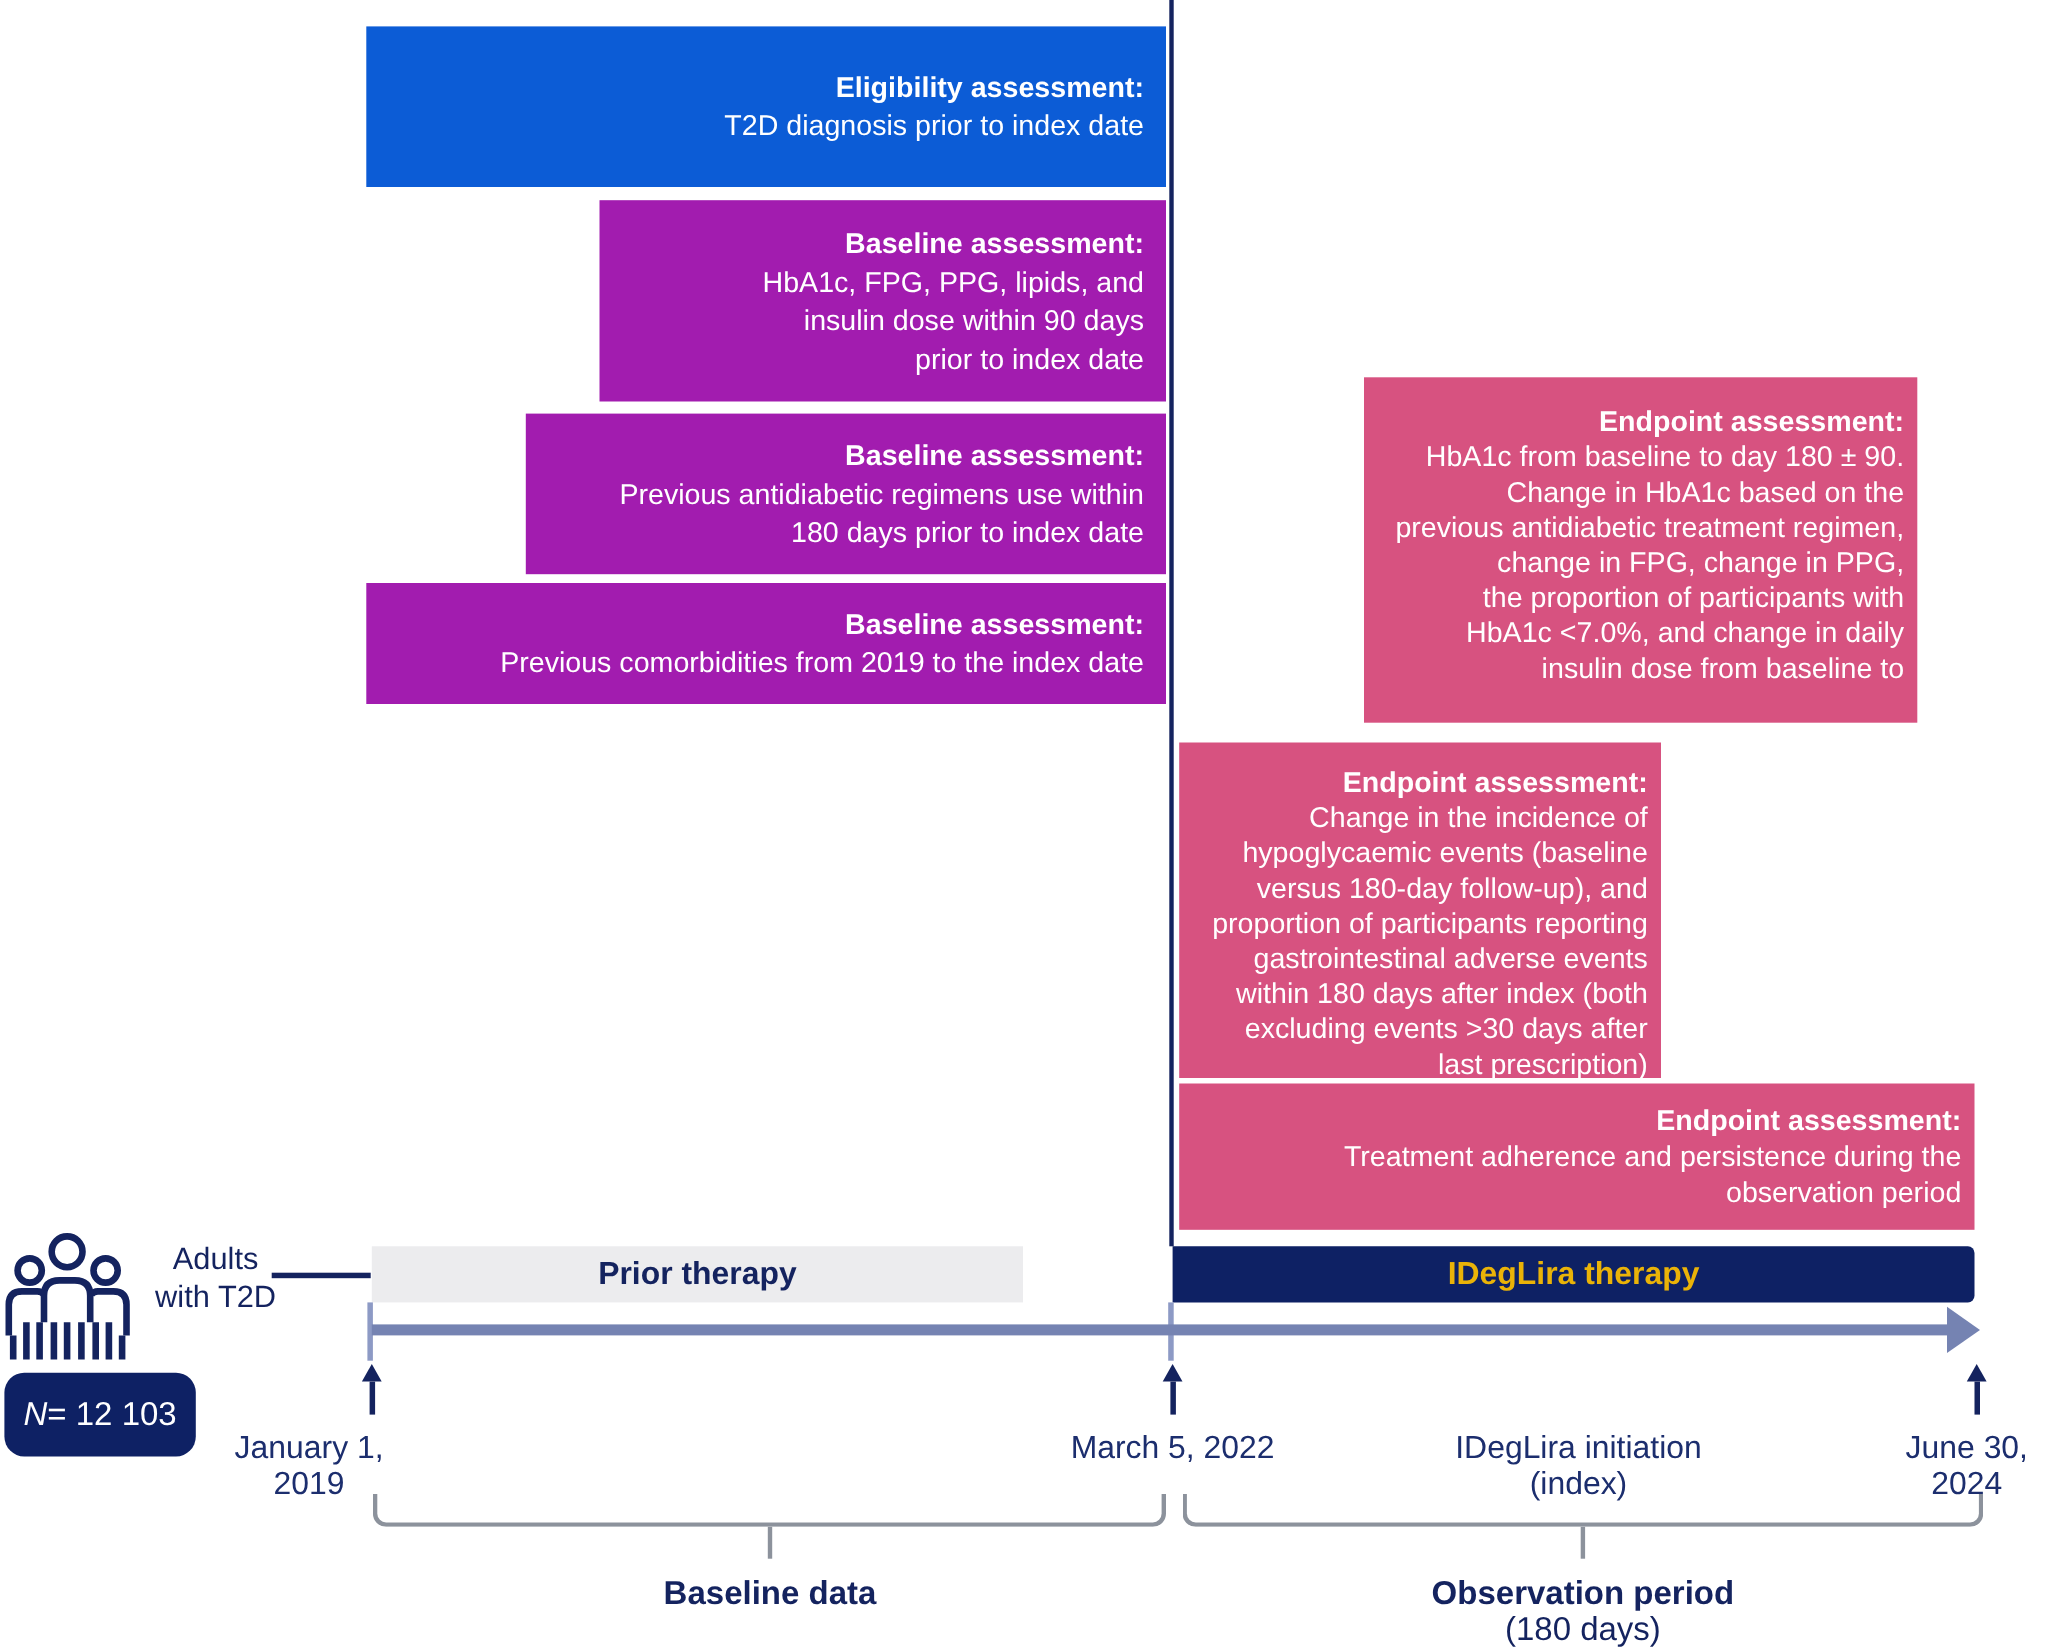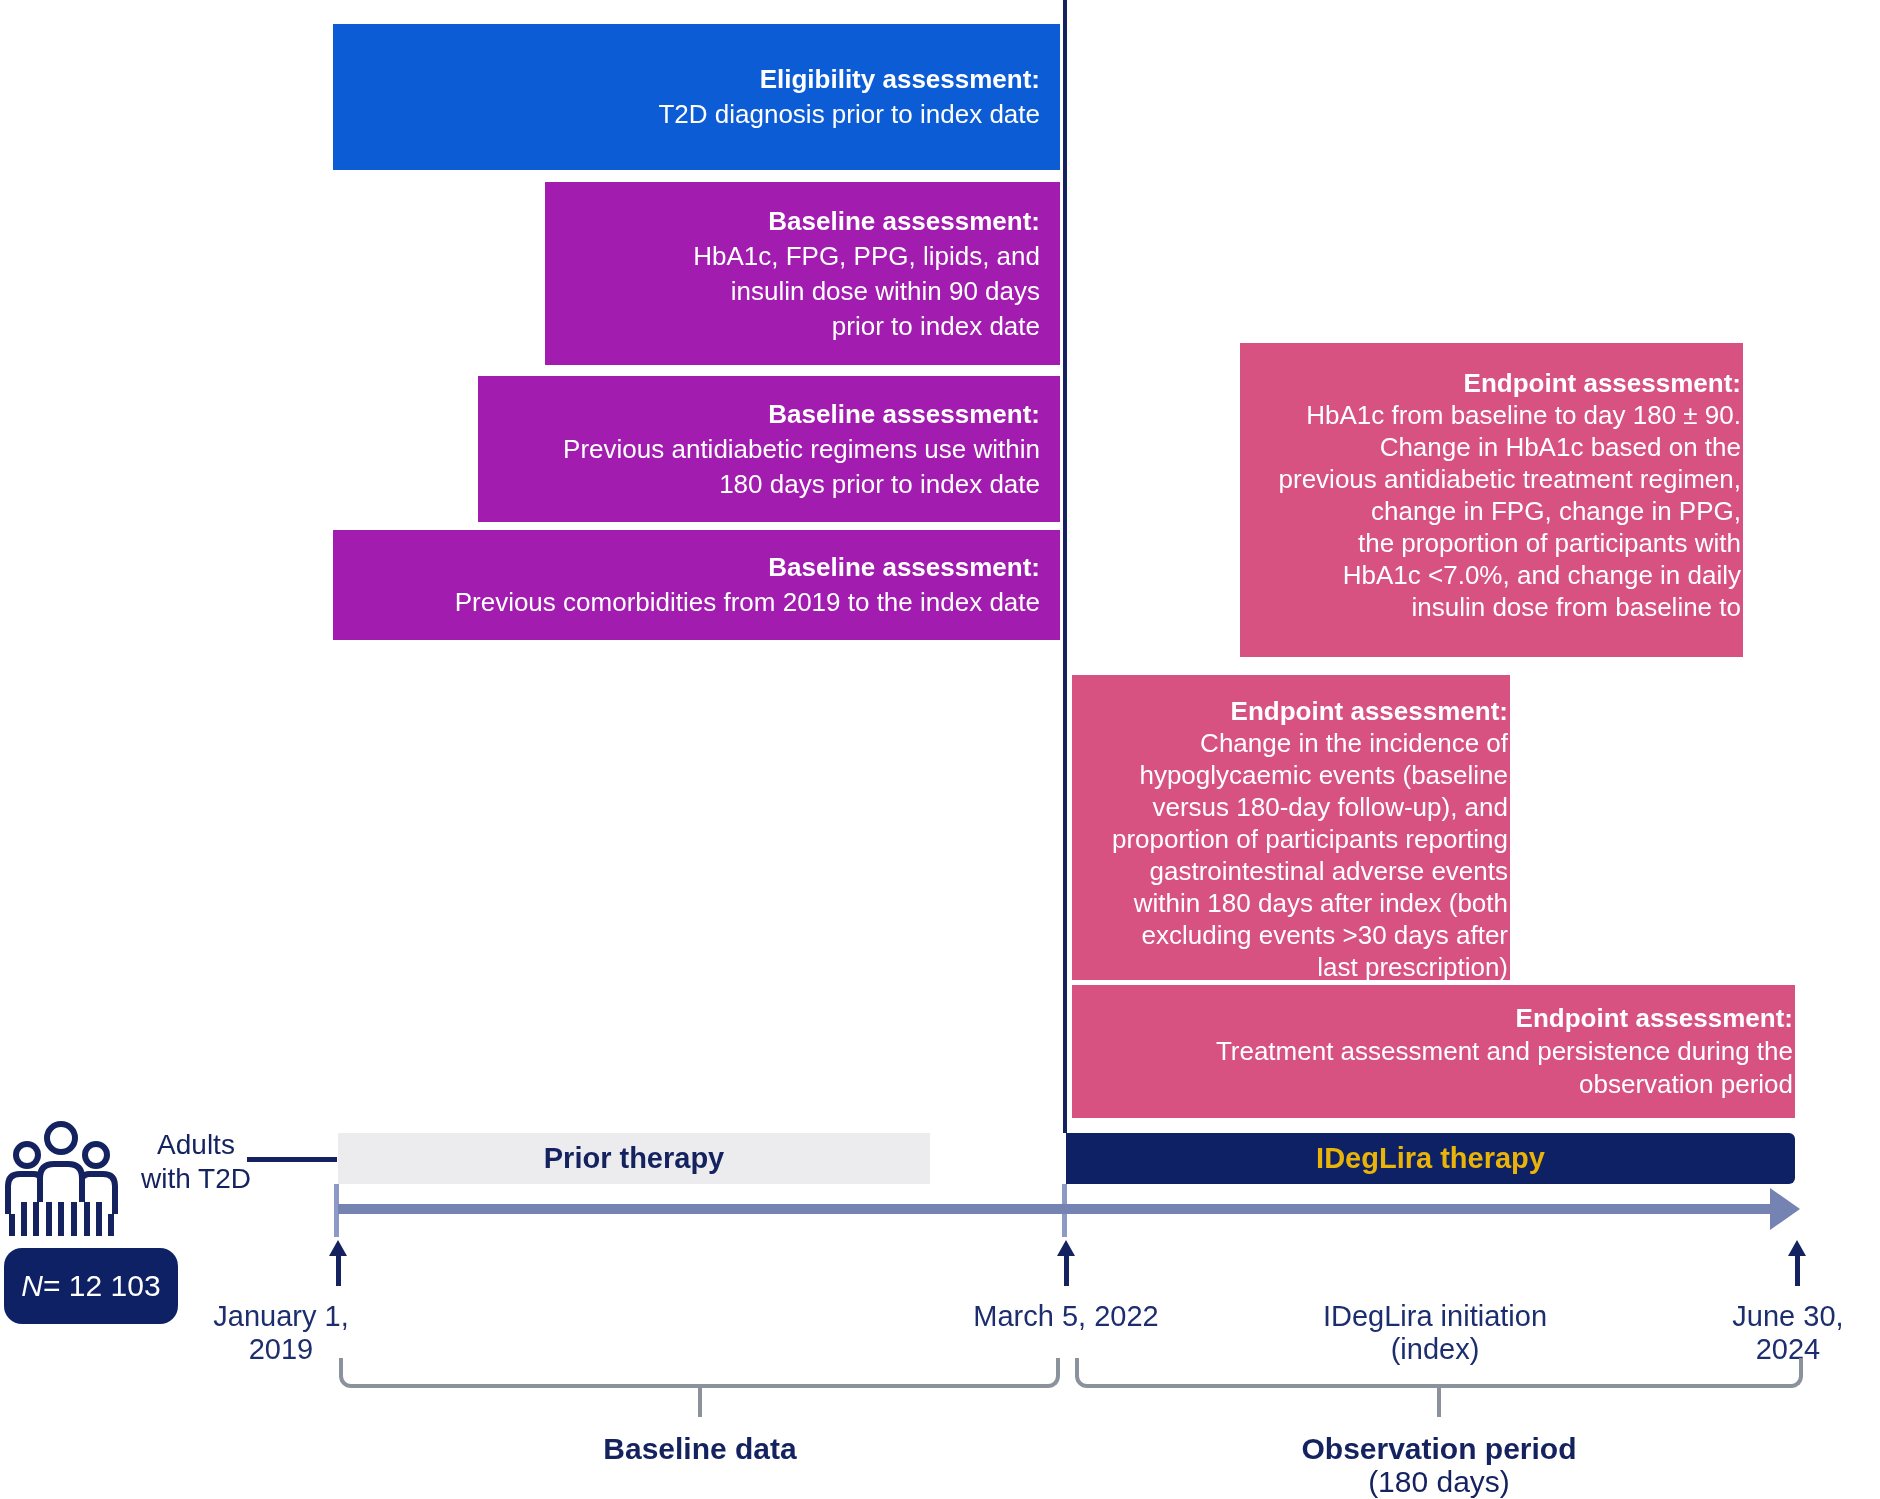--- a/index.html
+++ b/index.html
@@ -2,21 +2,21 @@
 <html><head>
 <meta charset="utf-8">
 <style>
   html,body{margin:0;padding:0;background:#ffffff;}
   body{font-family:"Liberation Sans", sans-serif;}
   #stage{position:relative;width:1880px;height:1499px;background:#ffffff;overflow:hidden;}
 
   .box{position:absolute;display:flex;flex-direction:column;color:#ffffff;font-size:26px;box-sizing:border-box;align-items:flex-end;}
   .box .title{font-weight:bold;}
   .box.align-right{text-align:right;justify-content:center;padding-right:20px;padding-left:16px;line-height:35px;}
-  .box.align-left{text-align:left;padding:20px 2px 0 22px;line-height:32px;}
+  .box.align-left{text-align:left;padding:20px 12px 0 22px;line-height:32px;}
   .blue{background:#0c5cd6;}
   .teal{background:#a21caf;}
   .pink{background:#d75280;}
 
   .index-line{position:absolute;left:1063px;top:0;width:4px;height:1133px;background:#14235f;}
 
   .therapy-bar{position:absolute;top:1133px;height:51px;display:flex;align-items:center;justify-content:center;font-weight:bold;font-size:29px;box-sizing:border-box;}
   .prior-bar{left:338px;width:592px;background:#ececee;color:#14235f;}
   .ideg-bar{left:1066px;width:729px;background:#0e2164;color:#eab308;border-radius:0 6px 6px 0;}
 
@@ -94,21 +94,21 @@
     <div>versus 180-day follow-up), and</div>
     <div>proportion of participants reporting</div>
     <div>gastrointestinal adverse events</div>
     <div>within 180 days after index (both</div>
     <div>excluding events &gt;30 days after</div>
     <div>last prescription)</div>
   </div>
 
   <div class="box pink align-left" style="left:1072px;top:985px;width:723px;height:133px;padding-top:17px;line-height:33px;">
     <div class="title">Endpoint assessment:</div>
-    <div>Treatment assessment and persistence during the</div>
+    <div>Treatment adherence and persistence during the</div>
     <div>observation period</div>
   </div>
 
   <div class="therapy-bar prior-bar">
     <span>Prior therapy</span>
   </div>
   <div class="therapy-bar ideg-bar">
     <span>IDegLira therapy</span>
   </div>
 

